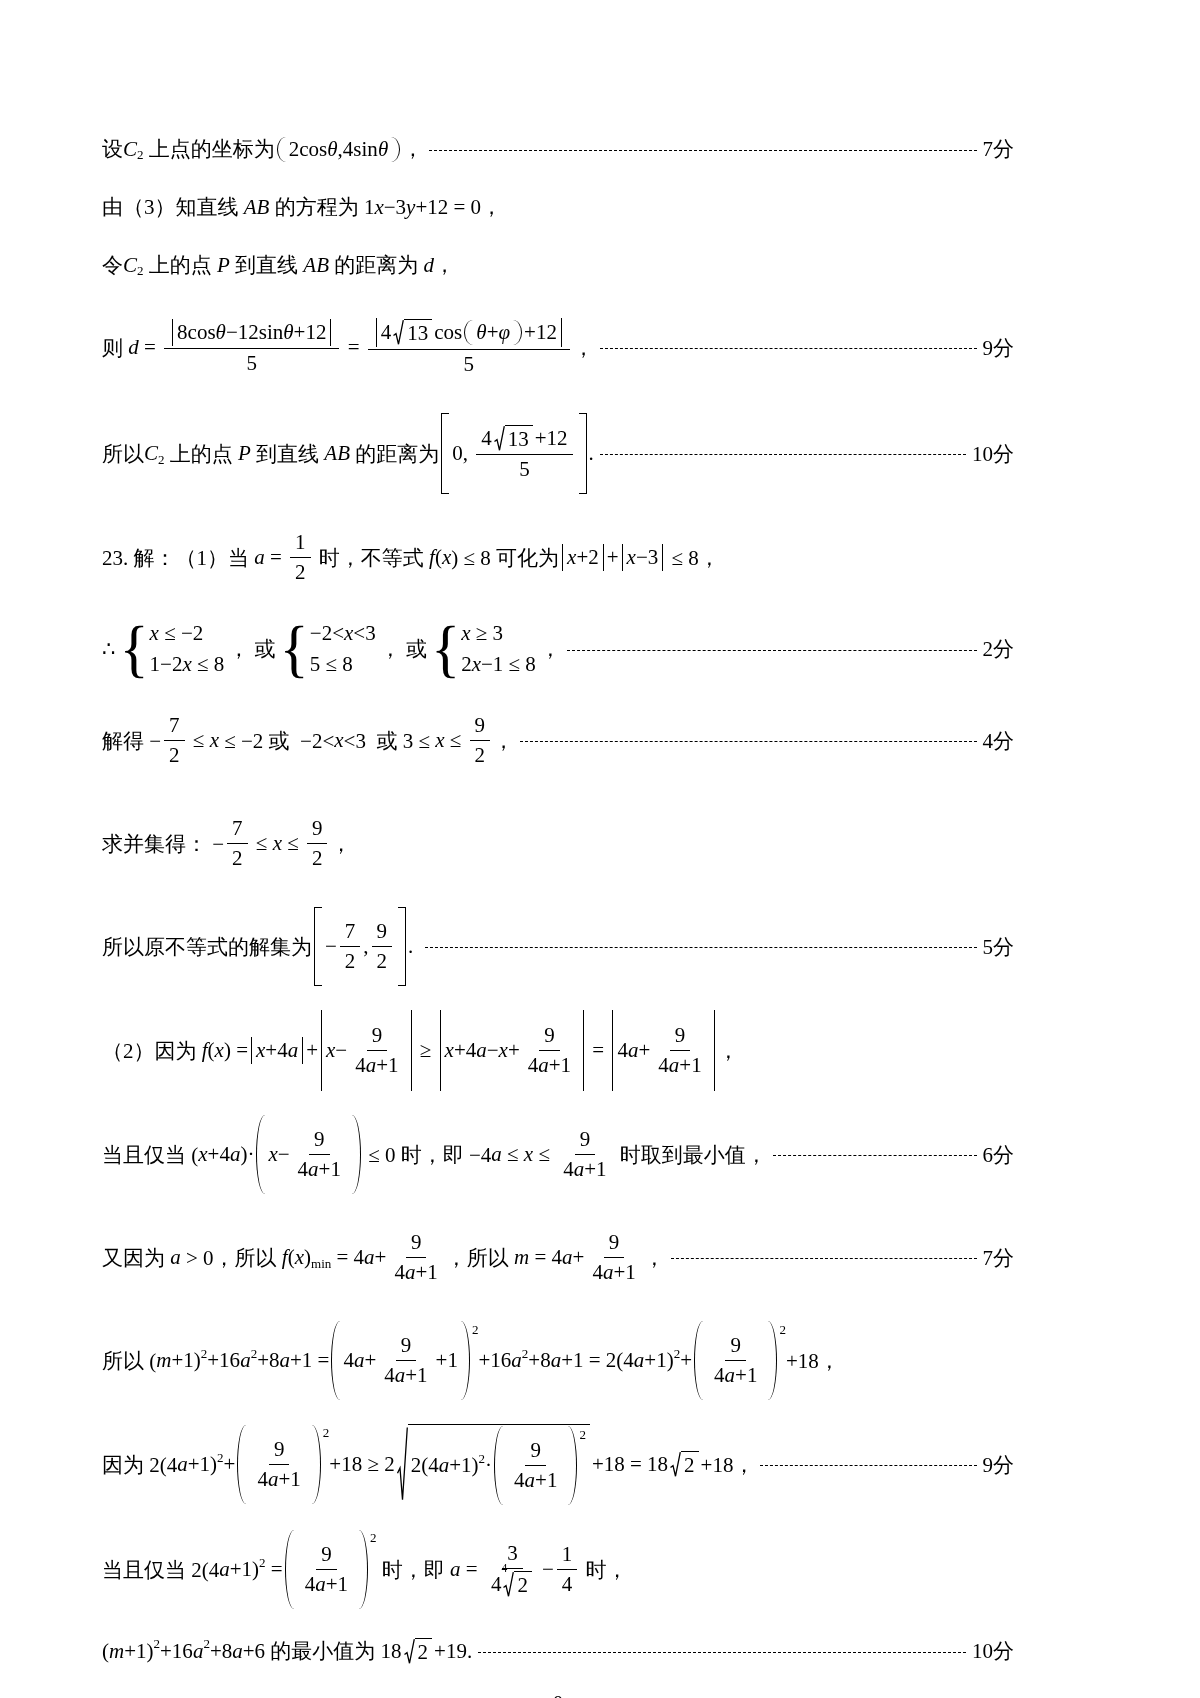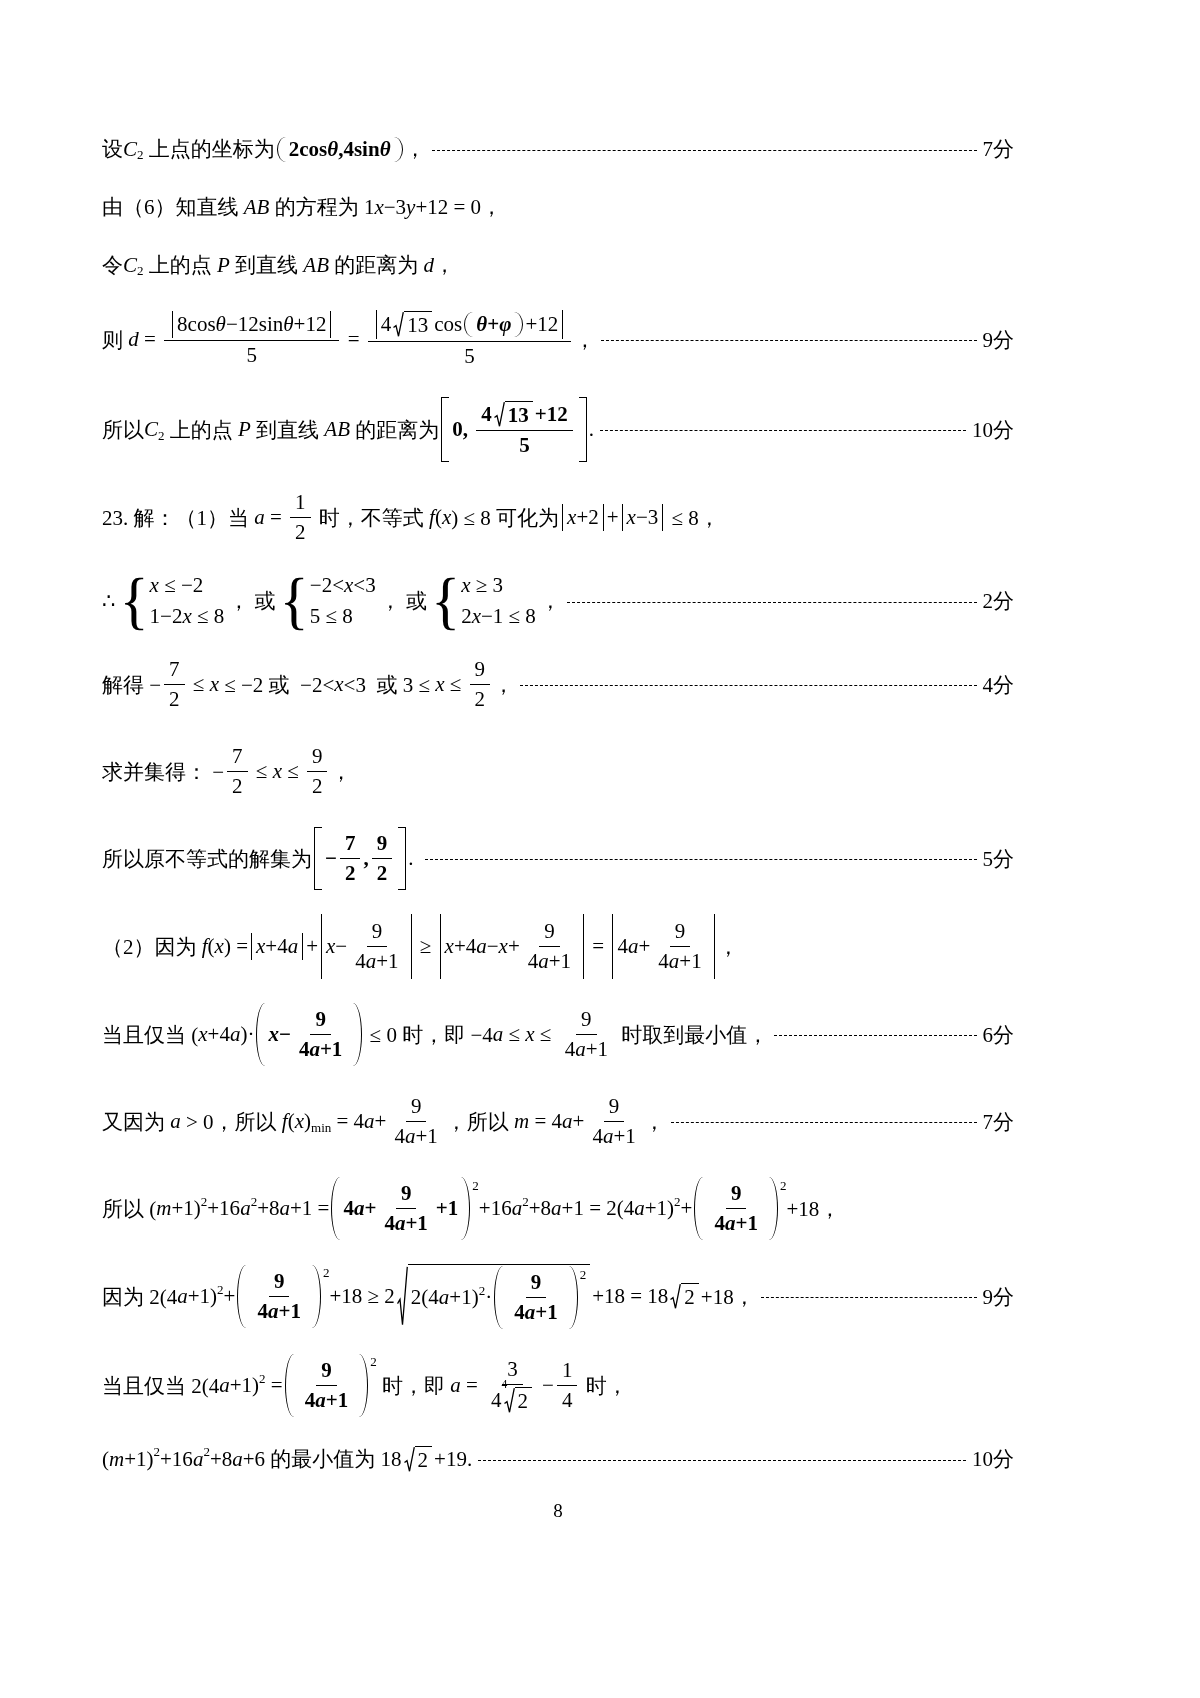--- a/index.html
+++ b/index.html
@@ -9,27 +9,27 @@
     font-family:"Liberation Serif","DejaVu Serif",serif;
     font-size:21px;color:#000;position:relative;overflow:hidden;
   }
   .mline{display:flex;align-items:center;margin-bottom:24px;min-height:34px;white-space:pre;}
   .mline.sect{margin-top:16px;text-align:center;}
   .tok{white-space:pre;}
   .it{font-style:italic;}
   .sup{font-size:0.62em;transform:translateY(-0.55em);}
   .sup.hi{transform:none;align-self:flex-start;margin-top:1px;}
   .sb{font-size:0.62em;transform:translateY(0.45em);}
-  .frac{display:inline-flex;flex-direction:column;align-items:center;margin:4px 3px;}
+  .frac{display:inline-flex;flex-direction:column;align-items:center;margin:12px 3px;}
   .num,.den{display:flex;align-items:center;justify-content:center;padding:0 5px;white-space:pre;}
   .num{border-bottom:1.4px solid #000;padding-bottom:2px;}
   .den{padding-top:2px;}
   .abs{display:inline-flex;align-items:center;border-left:1.4px solid #000;border-right:1.4px solid #000;padding:1px 4px;margin:0 3px;}
   .bk{display:inline-flex;align-items:stretch;margin:0 2px;}
-  .bkc{display:flex;align-items:center;padding:0 3px;white-space:pre;font-weight:bold;}
+  .bkc{display:flex;align-items:center;padding:0 3px;white-space:pre;}
   .dl{width:7px;}
   .sl{border-left:1.8px solid #000;border-top:1.8px solid #000;border-bottom:1.8px solid #000;}
   .sr{border-right:1.8px solid #000;border-top:1.8px solid #000;border-bottom:1.8px solid #000;}
   .pl{width:8px;border-left:1.6px solid #000;border-radius:100% 0 0 100% / 50% 0 0 50%;}
   .pr{width:8px;border-right:1.6px solid #000;border-radius:0 100% 100% 0 / 0 50% 50% 0;}
   .sqrt{display:inline-flex;align-items:stretch;margin:0 2px;position:relative;}
   .rsign{width:11px;align-self:stretch;display:block;}
   .rc{display:flex;align-items:center;border-top:1.4px solid #000;padding:1px 4px 0 3px;white-space:pre;}
   .ridx{position:absolute;left:-2px;top:-9px;font-size:0.55em;}
   .cases{display:inline-flex;align-items:center;margin:0 4px;}
@@ -38,21 +38,21 @@
   .crow{display:flex;align-items:center;white-space:pre;}
   .dots{flex:1 1 auto;min-width:28px;height:0;border-top:1.7px dashed #000;margin:0 6px;align-self:center;transform:translateY(1px);}
   .footer{margin-top:4px;text-align:center;font-size:19px;}
 </style>
 </head>
 <body>
 
 <div class="page">
   <div id="math-lines">
       <div class="mline"><span class="tok">设</span><span class="tok it">C</span><span class="sb">2</span><span class="tok"> 上点的坐标为</span><span class="bk"><span class="dl pl"></span><span class="bkc"><span class="tok">2cos</span><span class="tok it">θ</span><span class="tok">,4sin</span><span class="tok it">θ</span></span><span class="dl pr"></span></span><span class="tok">，</span><span class="dots"></span><span class="tok">7分</span></div>
-      <div class="mline"><span class="tok">由（6）知直线 </span><span class="tok it">AB</span><span class="tok"> 的方程为 1</span><span class="tok it">x</span><span class="tok">−3</span><span class="tok it">y</span><span class="tok">+12 = 0，</span></div>
+      <div class="mline"><span class="tok">由（3）知直线 </span><span class="tok it">AB</span><span class="tok"> 的方程为 1</span><span class="tok it">x</span><span class="tok">−3</span><span class="tok it">y</span><span class="tok">+12 = 0，</span></div>
       <div class="mline"><span class="tok">令</span><span class="tok it">C</span><span class="sb">2</span><span class="tok"> 上的点 </span><span class="tok it">P</span><span class="tok"> 到直线 </span><span class="tok it">AB</span><span class="tok"> 的距离为 </span><span class="tok it">d</span><span class="tok">，</span></div>
       <div class="mline"><span class="tok">则 </span><span class="tok it">d</span><span class="tok"> = </span><span class="frac"><span class="num"><span class="abs"><span class="tok">8cos</span><span class="tok it">θ</span><span class="tok">−12sin</span><span class="tok it">θ</span><span class="tok">+12</span></span></span><span class="den"><span class="tok">5</span></span></span><span class="tok"> = </span><span class="frac"><span class="num"><span class="abs"><span class="tok">4</span><span class="sqrt"><svg viewBox="0 0 11 23" preserveAspectRatio="none" class="rsign">
                   <path d="M0.5 14 L3 12.5 L5.5 21.5 L10.3 1" fill="none" stroke="#000" stroke-width="1.3" vector-effect="non-scaling-stroke"></path>
                 </svg><span class="rc"><span class="tok">13</span></span></span><span class="tok">cos</span><span class="bk"><span class="dl pl"></span><span class="bkc"><span class="tok it">θ</span><span class="tok">+</span><span class="tok it">φ</span></span><span class="dl pr"></span></span><span class="tok">+12</span></span></span><span class="den"><span class="tok">5</span></span></span><span class="tok">，</span><span class="dots"></span><span class="tok">9分</span></div>
       <div class="mline"><span class="tok">所以</span><span class="tok it">C</span><span class="sb">2</span><span class="tok"> 上的点 </span><span class="tok it">P</span><span class="tok"> 到直线 </span><span class="tok it">AB</span><span class="tok"> 的距离为</span><span class="bk"><span class="dl sl"></span><span class="bkc"><span class="tok">0, </span><span class="frac"><span class="num"><span class="tok">4</span><span class="sqrt"><svg viewBox="0 0 11 23" preserveAspectRatio="none" class="rsign">
                     <path d="M0.5 14 L3 12.5 L5.5 21.5 L10.3 1" fill="none" stroke="#000" stroke-width="1.3" vector-effect="non-scaling-stroke"></path>
                   </svg><span class="rc"><span class="tok">13</span></span></span><span class="tok">+12</span></span><span class="den"><span class="tok">5</span></span></span></span><span class="dl sr"></span></span><span class="tok">.</span><span class="dots"></span><span class="tok">10分</span></div>
       <div class="mline sect"><span class="tok">23. 解：（1）当 </span><span class="tok it">a</span><span class="tok"> = </span><span class="frac"><span class="num"><span class="tok">1</span></span><span class="den"><span class="tok">2</span></span></span><span class="tok"> 时，不等式 </span><span class="tok it">f</span><span class="tok">(</span><span class="tok it">x</span><span class="tok">) ≤ 8 可化为</span><span class="abs"><span class="tok it">x</span><span class="tok">+2</span></span><span class="tok">+</span><span class="abs"><span class="tok it">x</span><span class="tok">−3</span></span><span class="tok"> ≤ 8，</span></div>
       <div class="mline"><span class="tok">∴</span><span class="cases"><span class="brace">{</span><span class="crows"><span class="crow"><span class="tok it">x</span><span class="tok"> ≤ −2</span></span><span class="crow"><span class="tok">1−2</span><span class="tok it">x</span><span class="tok"> ≤ 8</span></span></span></span><span class="tok">， 或</span><span class="cases"><span class="brace">{</span><span class="crows"><span class="crow"><span class="tok">−2&lt;</span><span class="tok it">x</span><span class="tok">&lt;3</span></span><span class="crow"><span class="tok">5 ≤ 8</span></span></span></span><span class="tok">， 或</span><span class="cases"><span class="brace">{</span><span class="crows"><span class="crow"><span class="tok it">x</span><span class="tok"> ≥ 3</span></span><span class="crow"><span class="tok">2</span><span class="tok it">x</span><span class="tok">−1 ≤ 8</span></span></span></span><span class="tok">，</span><span class="dots"></span><span class="tok">2分</span></div>
       <div class="mline"><span class="tok">解得 −</span><span class="frac"><span class="num"><span class="tok">7</span></span><span class="den"><span class="tok">2</span></span></span><span class="tok"> ≤ </span><span class="tok it">x</span><span class="tok"> ≤ −2 或  −2&lt;</span><span class="tok it">x</span><span class="tok">&lt;3  或 3 ≤ </span><span class="tok it">x</span><span class="tok"> ≤ </span><span class="frac"><span class="num"><span class="tok">9</span></span><span class="den"><span class="tok">2</span></span></span><span class="tok">，</span><span class="dots"></span><span class="tok">4分</span></div>

